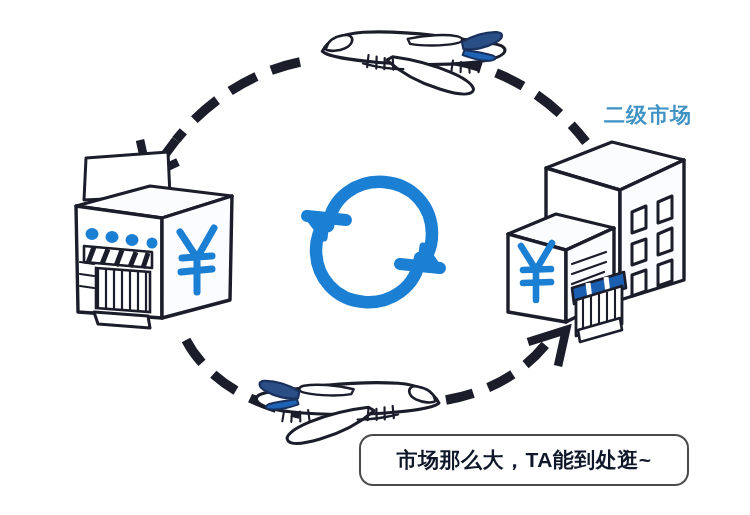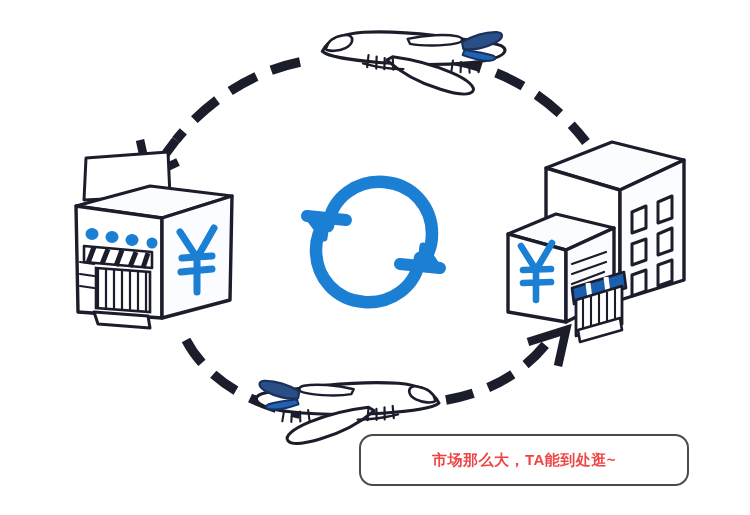--- a/index.html
+++ b/index.html
@@ -47,24 +47,24 @@
     box-sizing: border-box;
     border: 2px solid #4a4a4a;
     border-radius: 14px;
     background: #ffffff;
     display: flex;
     align-items: center;
     justify-content: center;
   }
   #caption-text {
     font-family: "Liberation Sans", "DejaVu Sans", sans-serif;
-    font-size: 15px;
+    font-size: 21px;
     font-weight: 600;
     letter-spacing: 0.5px;
-    color: #ef4444;
+    color: #0f172a;
     white-space: nowrap;
   }
 </style>
 </head>
 <body>
 
 <div id="canvas">
 
   <svg id="artboard" viewBox="0 0 750 515">
 
@@ -220,18 +220,19 @@
         <path d="M576,300 L622,286 L622,324 L576,336 Z" fill="#ffffff" stroke="#1b1d2b" stroke-width="2.8" stroke-linejoin="round"></path>
         <path d="M583,299 L583,334 M591,296 L591,332 M599,294 L599,330
                  M607,292 L607,328 M615,289 L615,326" fill="none" stroke="#1b1d2b" stroke-width="2.1"></path>
         <path d="M578,330 L620,318 L622,330 L580,342 Z" fill="#ffffff" stroke="#1b1d2b" stroke-width="2.6" stroke-linejoin="round"></path>
       </g>
     </g>
 
   </svg>
 
 
+  <div class="label" id="label-secondary-market">二级市场</div>
 
   <div id="caption-box">
     <span id="caption-text">市场那么大，TA能到处逛~</span>
   </div>
 
 </div>
 
 </body></html>

